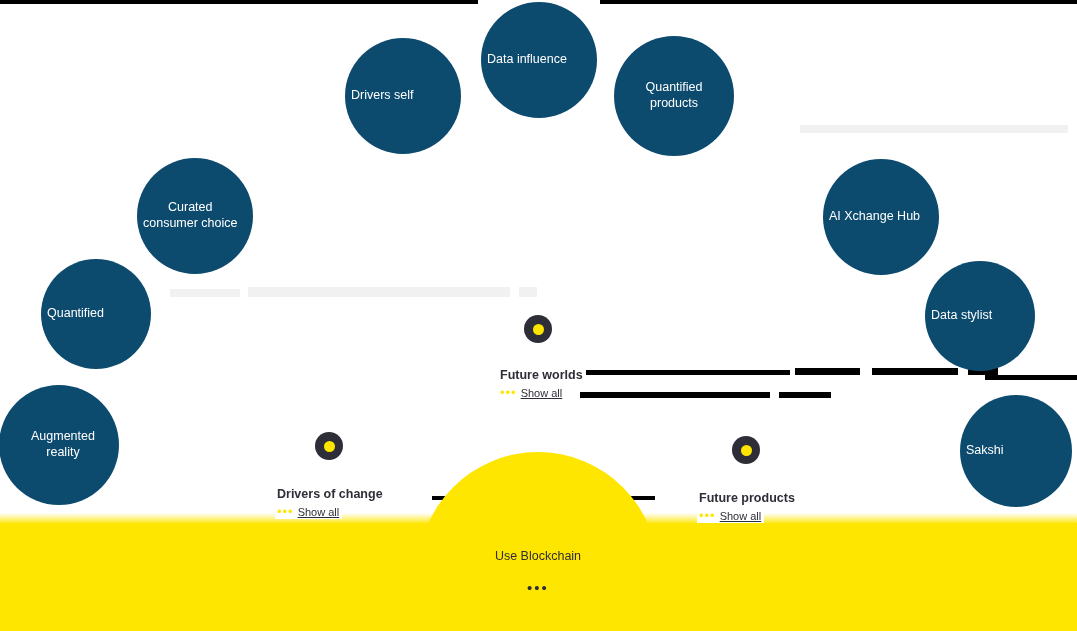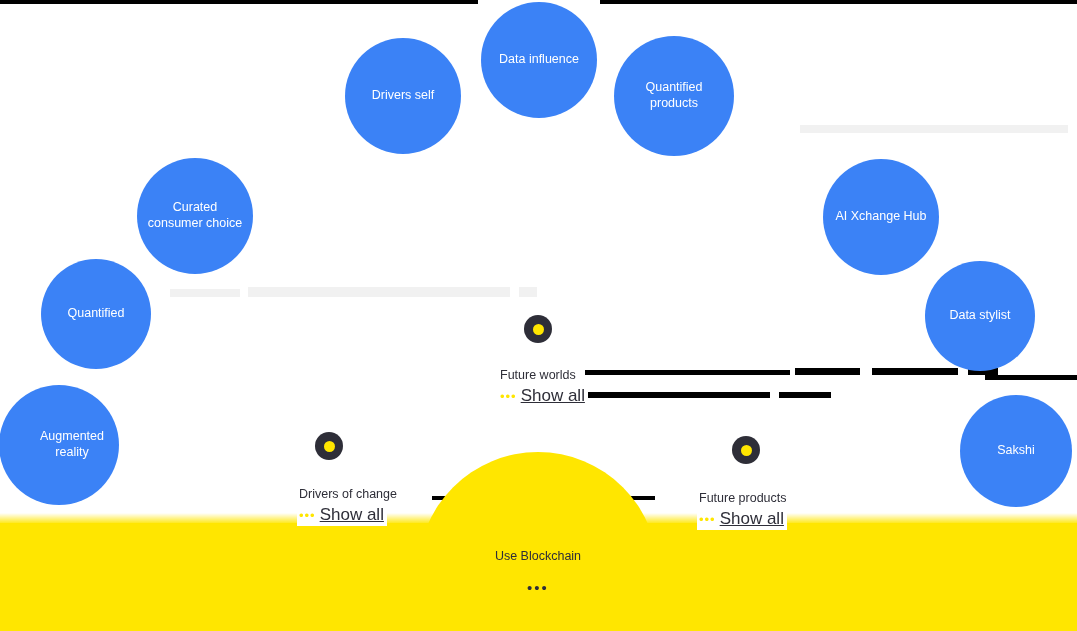--- a/index.html
+++ b/index.html
@@ -48,24 +48,23 @@
   }
   .dark-bar {
     position: absolute;
     background: #000000;
   }
 
   
   .node {
     position: absolute;
     border-radius: 50%;
-    background: #3b82f6;
-    display: flex;
-    align-items: center;
-    justify-content: center;
+    background: #0c4a6e;
+    display: flex;
+    align-items: center;
     text-align: center;
     box-sizing: border-box;
     line-height: 1.25;
     font-size: 12.5px;
     color: #ffffff;
     padding: 6px;
   }
 
   
   .center-node {
@@ -106,42 +105,42 @@
 
   
   .hub-label {
     position: absolute;
     white-space: nowrap;
   }
   .hub-label .title {
     display: inline-block;
     background: #ffffff;
     color: #2e2e38;
-    font-weight: normal;
+    font-weight: bold;
     font-size: 12.5px;
     padding: 1px 3px 1px 2px;
   }
   .hub-label .showall-row {
     display: flex;
     align-items: center;
     margin-top: 2px;
     background: #ffffff;
     width: max-content;
     padding: 1px 3px 1px 2px;
   }
   .hub-label .showall-dots {
     color: #ffe600;
     letter-spacing: 1px;
     font-size: 13px;
     margin-right: 4px;
     line-height: 1;
   }
   .hub-label .showall-text {
     color: #2e2e38;
-    font-size: 17px;
+    font-size: 11px;
     text-decoration: underline;
   }
 </style>
 </head>
 <body>
 
 <div id="stage">
 
   <div id="artifacts">
       <div class="grey-bar" style="left: 170px; top: 289px; width: 70px; height: 8px;"></div>
@@ -203,21 +202,21 @@
       <div class="hub" style="left: 524px; top: 315px;">
         <div class="dot"></div>
       </div>
       <div class="hub-label" style="left: 498px; top: 365px;"><div class="title">Future worlds</div><div class="showall-row">
           <span class="showall-dots">•••</span>
           <span class="showall-text">Show all</span>
         </div></div>
       <div class="hub" style="left: 315px; top: 432px;">
         <div class="dot"></div>
       </div>
-      <div class="hub-label" style="left: 275px; top: 484px; margin-left: 22px;"><div class="title">Drivers of change</div><div class="showall-row">
+      <div class="hub-label" style="left: 275px; top: 484px;"><div class="title">Drivers of change</div><div class="showall-row">
           <span class="showall-dots">•••</span>
           <span class="showall-text">Show all</span>
         </div></div>
       <div class="hub" style="left: 732px; top: 436px;">
         <div class="dot"></div>
       </div>
       <div class="hub-label" style="left: 697px; top: 488px;"><div class="title">Future products</div><div class="showall-row">
           <span class="showall-dots">•••</span>
           <span class="showall-text">Show all</span>
         </div></div>

